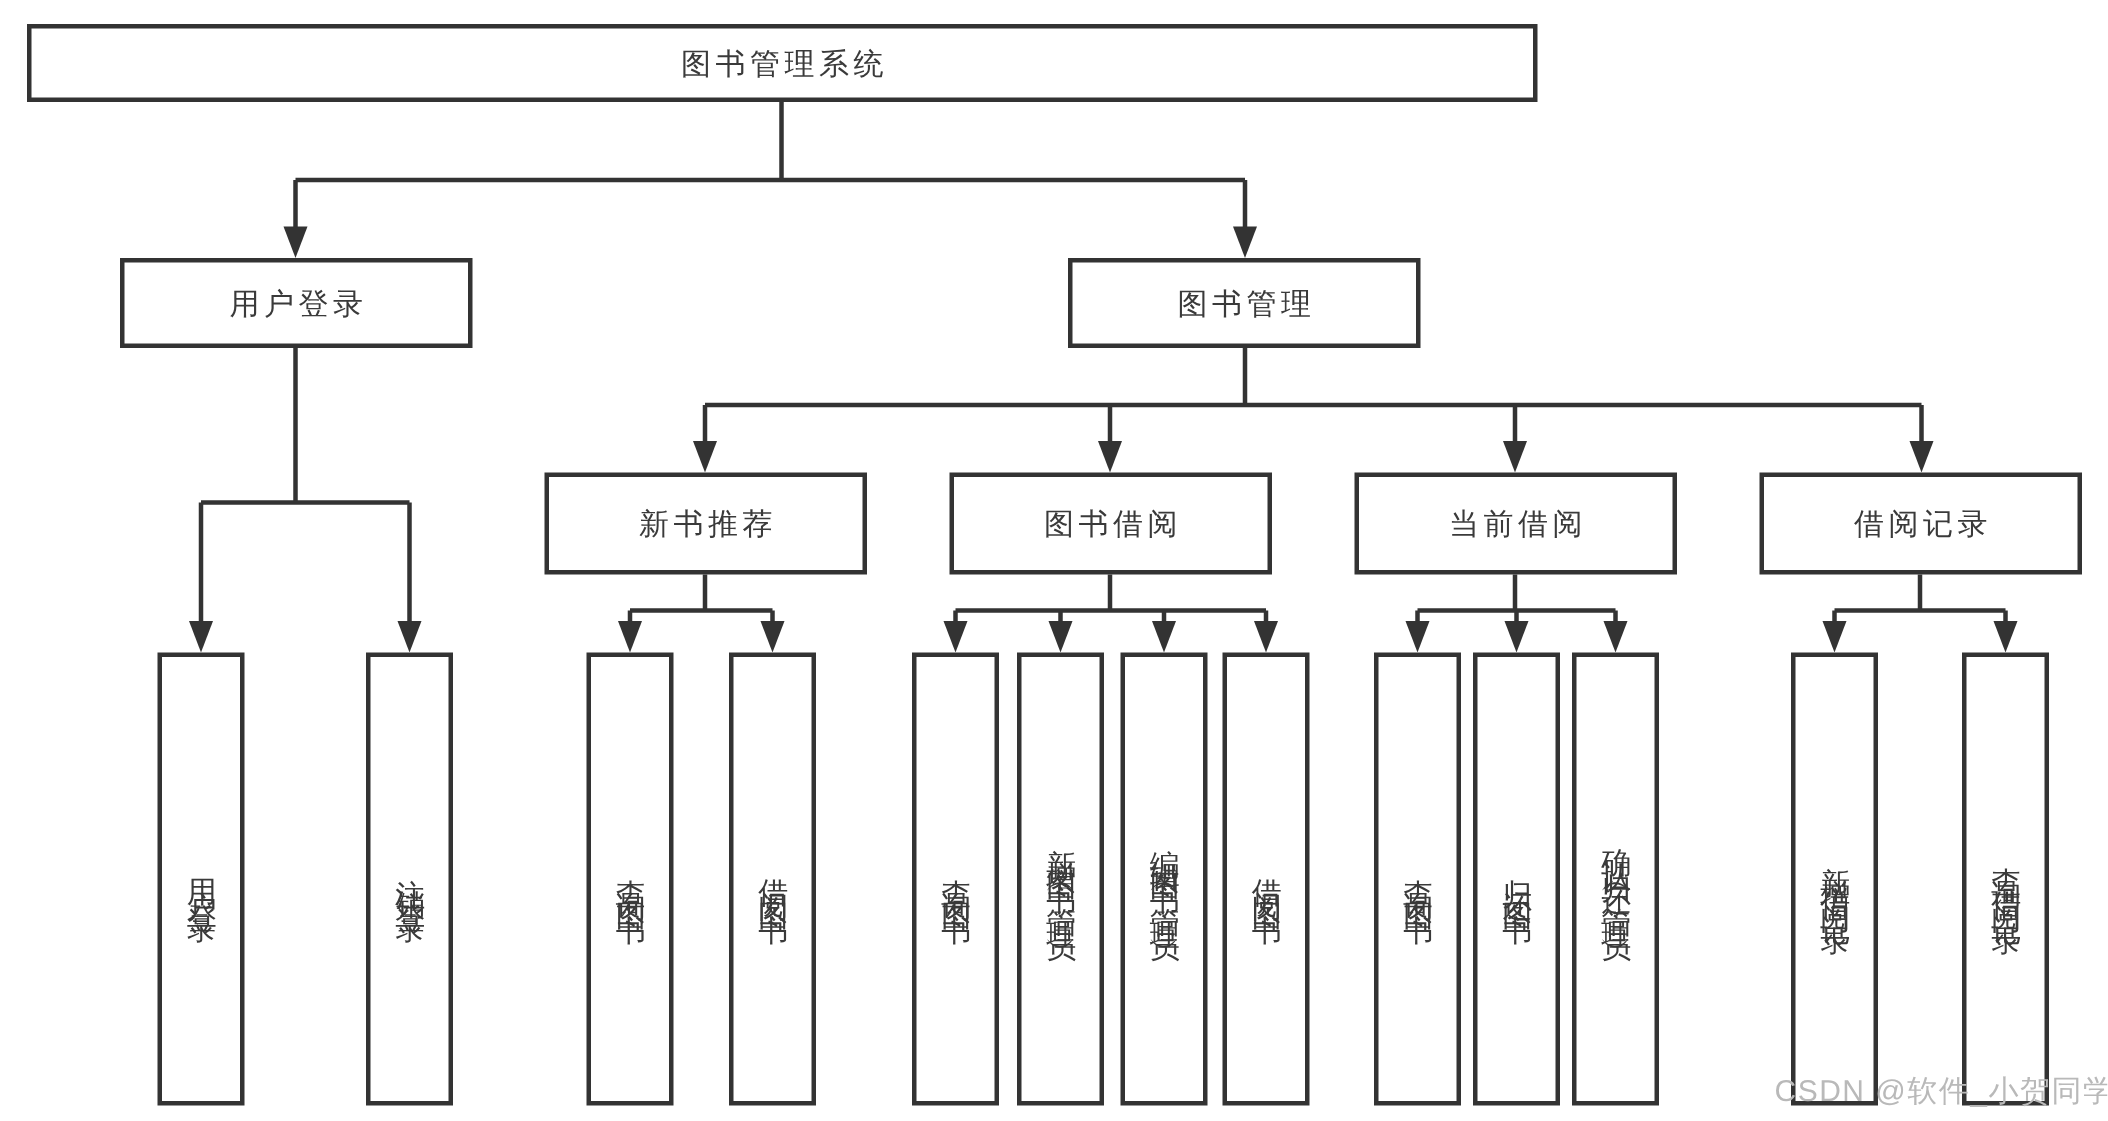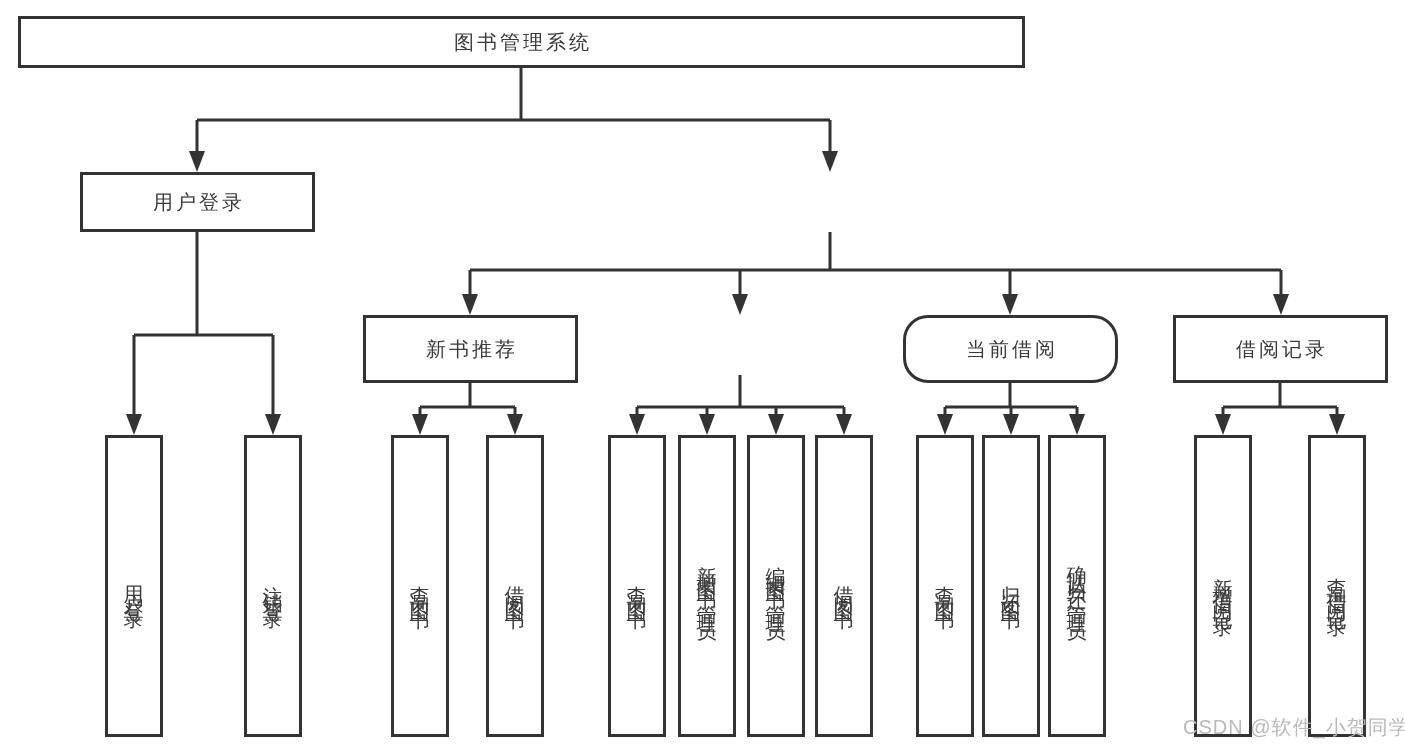--- a/index.html
+++ b/index.html
@@ -41,21 +41,21 @@
     letter-spacing: 8px;
     line-height: 1;
     white-space: nowrap;
   }
   .root-box    { left: 18px;  top: 16px;  width: 1007px; height: 52px; }
   .lvl2-login  { left: 80px;  top: 172px; width: 235px;  height: 60px; }
   .lvl2-mgmt   { left: 712px; top: 172px; width: 235px;  height: 60px; }
   .lvl3 { top: 315px; width: 215px; height: 68px; }
   .lvl3-recommend { left: 363px;  }
   .lvl3-borrow    { left: 633px;  }
-  .lvl3-current   { left: 903px; border-radius: 25px;  }
+  .lvl3-current   { left: 903px;  }
   .lvl3-records   { left: 1173px; }
   .leaf { top: 435px; width: 58px; height: 302px; }
   .leaf-1  { left: 105px;  }
   .leaf-2  { left: 244px;  }
   .leaf-3  { left: 391px;  }
   .leaf-4  { left: 486px;  }
   .leaf-5  { left: 608px;  }
   .leaf-6  { left: 678px;  }
   .leaf-7  { left: 747px;  }
   .leaf-8  { left: 815px;  }
@@ -114,23 +114,29 @@
     </g>
   </svg>
 
   <div class="box root-box">
     <span class="hlabel">图书管理系统</span>
   </div>
 
   <div class="box lvl2-login">
     <span class="hlabel">用户登录</span>
   </div>
+  <div class="box lvl2-mgmt">
+    <span class="hlabel">图书管理</span>
+  </div>
 
   <div class="box lvl3 lvl3-recommend">
     <span class="hlabel">新书推荐</span>
+  </div>
+  <div class="box lvl3 lvl3-borrow">
+    <span class="hlabel">图书借阅</span>
   </div>
   <div class="box lvl3 lvl3-current">
     <span class="hlabel">当前借阅</span>
   </div>
   <div class="box lvl3 lvl3-records">
     <span class="hlabel">借阅记录</span>
   </div>
 
   <div class="box leaf leaf-1">
     <span class="vtext">用户登录</span>

